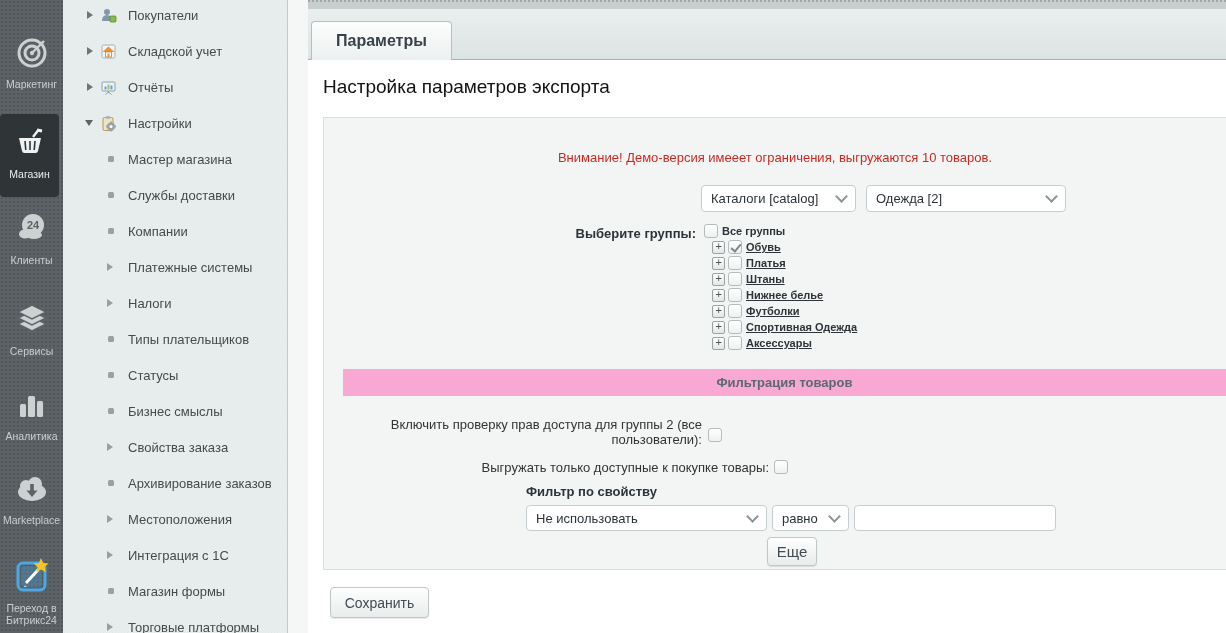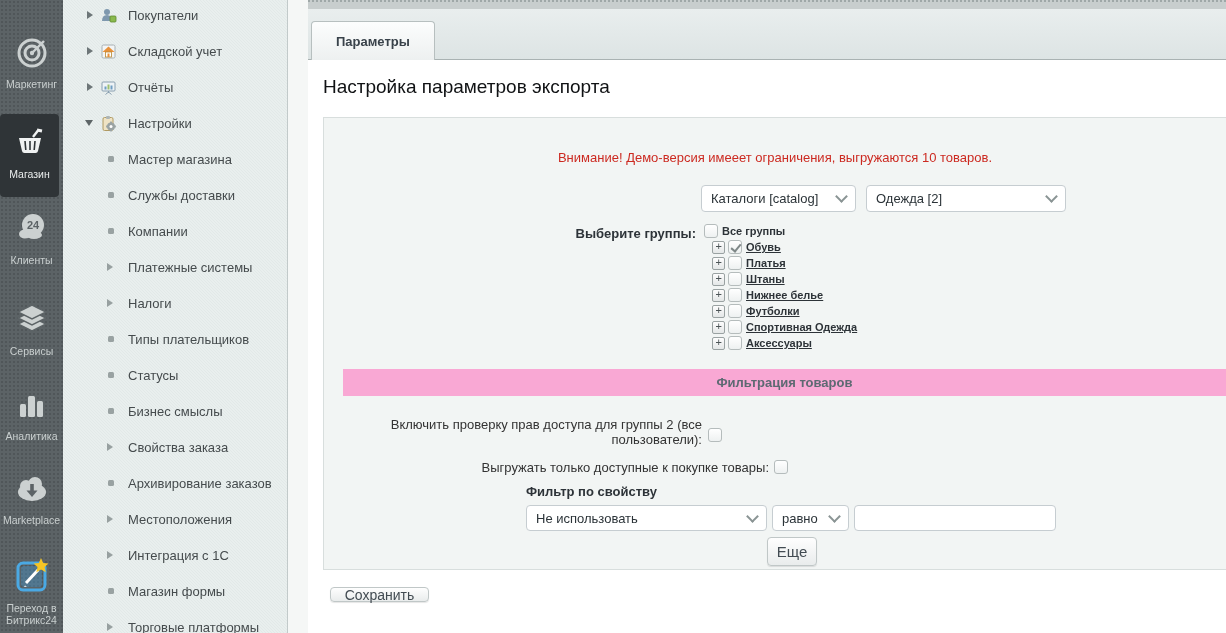--- a/index.html
+++ b/index.html
@@ -44,21 +44,21 @@
   .tabstrip{
     position:absolute;left:0;top:9px;right:0;height:50px;
     background-image:linear-gradient(#e9eeee,#dde4e4),linear-gradient(45deg, rgba(255,255,255,.2) 25%, transparent 25%, transparent 50%, rgba(255,255,255,.2) 50%, rgba(255,255,255,.2) 75%, transparent 75%);
     background-size:100% 100%,3px 3px;
     border-bottom:1px solid #a9b2b2;
   }
   .tab{
     position:absolute;left:3px;top:12px;height:39px;padding:0 24px;z-index:2;
     background:linear-gradient(#fcfdfd,#edf0f0);
     border:1px solid #b7bfbf;border-bottom:none;border-radius:4px 4px 0 0;
-    display:flex;align-items:center;font-size:13px;font-weight:bold;color:#39424a;cursor:pointer;
+    display:flex;align-items:center;font-size:16px;font-weight:bold;color:#39424a;cursor:pointer;
     box-sizing:border-box;
   }
   .page-title{position:absolute;left:15px;top:76px;font-size:19px;color:#101214;}
   
   .form-panel{
     position:absolute;left:15px;top:117px;right:0;height:453px;box-sizing:border-box;
     background:#f2f5f4;border:1px solid #d8dedd;border-right:none;
   }
   .warning{position:absolute;left:0;right:0;top:32px;text-align:center;font-size:13px;color:#cc2a21;}
   .sel{
@@ -99,21 +99,21 @@
     position:absolute;height:26px;box-sizing:border-box;border:1px solid #c6cdd1;border-radius:4px;
     background:#fff;font-size:13px;color:#2b3338;padding:0 8px;outline:none;font-family:"Liberation Sans",sans-serif;
   }
   .btn{
     box-sizing:border-box;background:linear-gradient(#fefefe,#e9ecec);
     border:1px solid #c0c7c7;border-radius:4px;box-shadow:0 1px 1px rgba(0,0,0,.1);
     display:flex;align-items:center;justify-content:center;
     font-size:15px;color:#424b52;cursor:pointer;
   }
   .more-btn{position:absolute;left:443px;top:419px;width:50px;height:29px;}
-  .save-btn{position:absolute;left:22px;top:587px;width:99px;height:15px;font-size:14px;}
+  .save-btn{position:absolute;left:22px;top:587px;width:99px;height:31px;font-size:14px;}
 </style>
 </head>
 <body>
 
 <div class="sidebar">
 
   <div class="sb-item" style="top:36px;">
     <span class="sb-icon">
       <svg width="34" height="34" viewBox="0 0 34 34">
         <circle cx="17" cy="17" r="13" fill="none" stroke="#ccd1d1" stroke-width="3"></circle>

